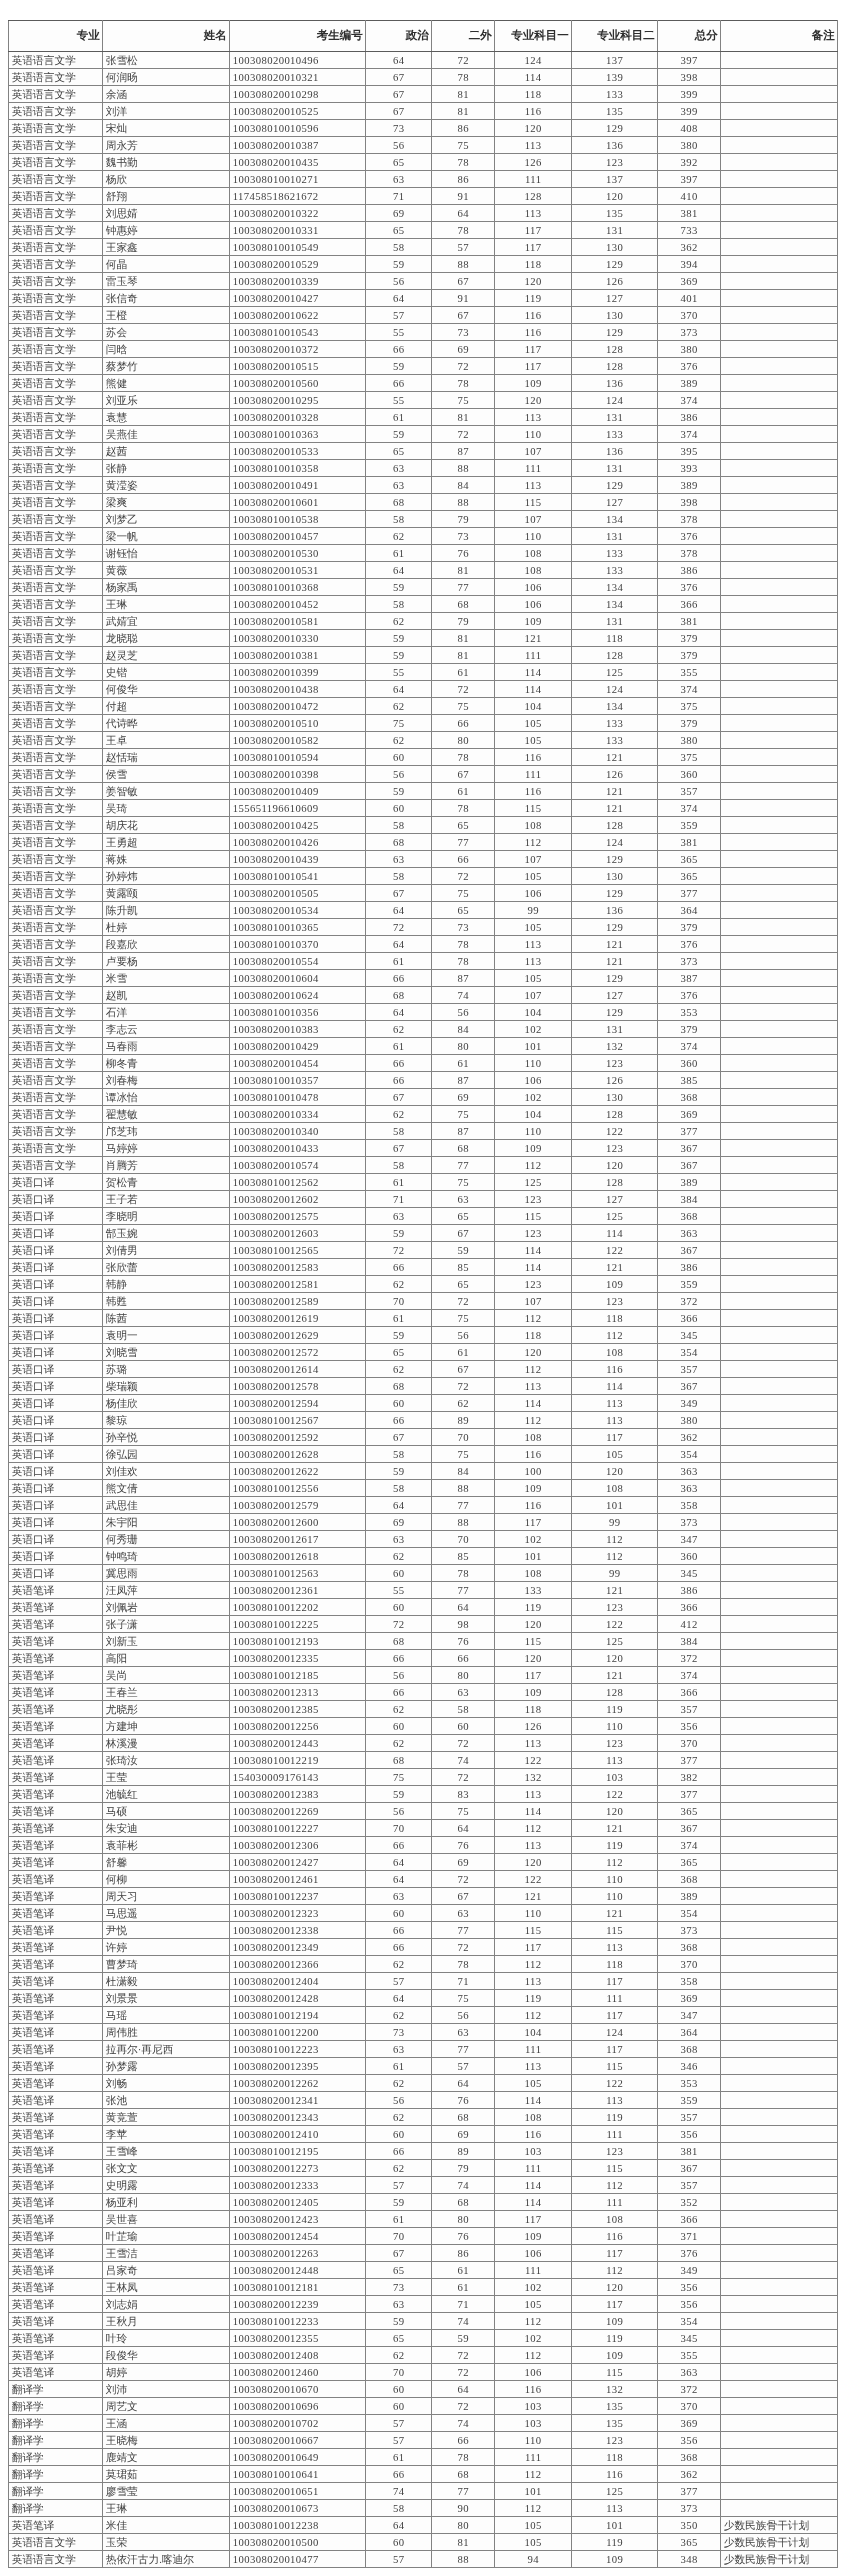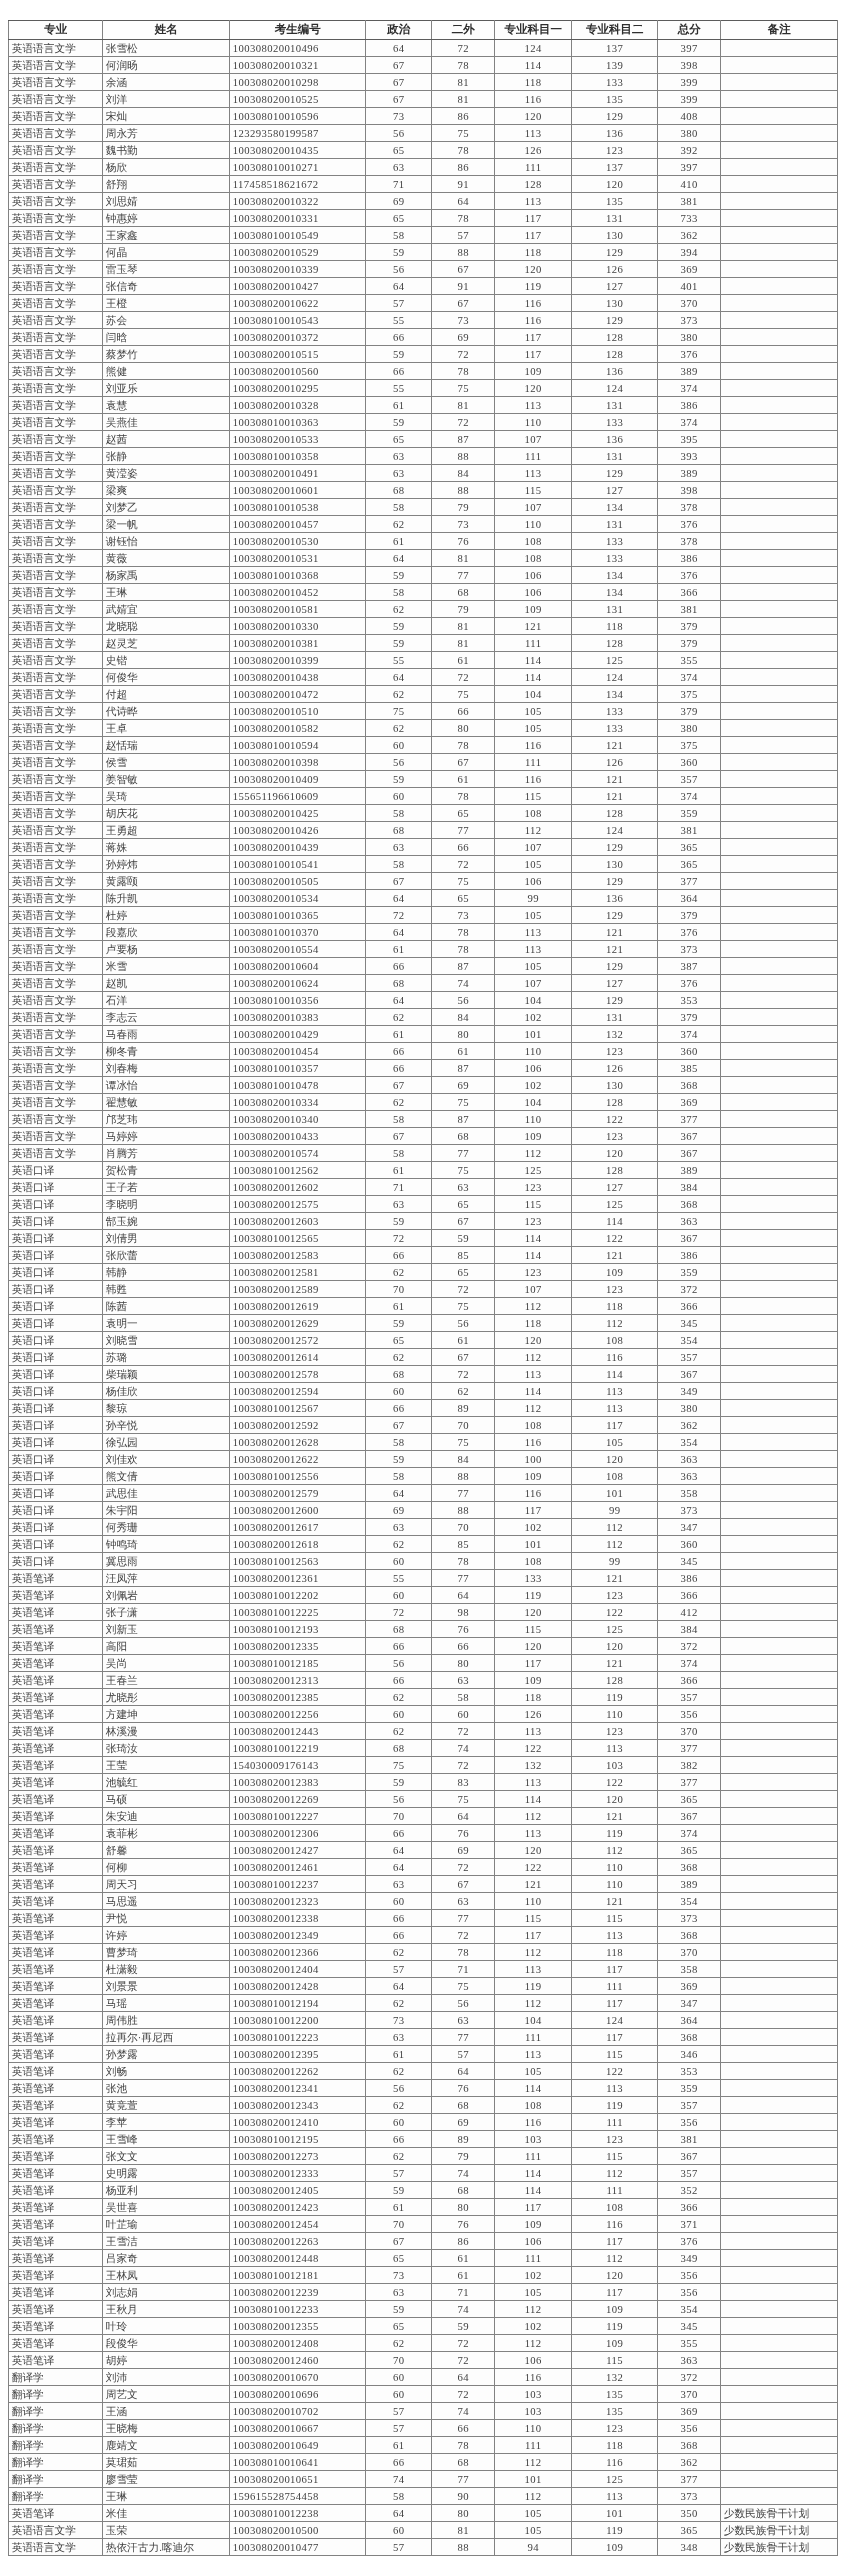--- a/index.html
+++ b/index.html
@@ -18,24 +18,24 @@
     height:17px;
     padding:0 2.5px;
     font-size:10.7px;
     color:#3f3f3f;
     overflow:hidden;
     white-space:nowrap;
     background:#fdfdfd;
     line-height:1;
   }
   thead th{
-    height:19px;
+    height:31px;
     font-weight:bold;
     font-size:11.5px;
-    text-align:center;
+    text-align:right;
     color:#2e2e2e;
     border-bottom:1.6px solid #5a5a5a;
     border-top:1.6px solid #5a5a5a;
   }
   td.al{text-align:left;}
   td.ac{text-align:center;}
   td.num{font-family:"Liberation Serif","DejaVu Serif",serif;letter-spacing:0.4px;}
 </style>
 </head>
 <body>
@@ -117,21 +117,21 @@
         <td class="ac num" data-name="table-cell">73</td>
         <td class="ac num" data-name="table-cell">86</td>
         <td class="ac num" data-name="table-cell">120</td>
         <td class="ac num" data-name="table-cell">129</td>
         <td class="ac num" data-name="table-cell">408</td>
         <td class="al" data-name="table-cell"></td>
       </tr>
       <tr data-name="table-row">
         <td class="al" data-name="table-cell">英语语言文学</td>
         <td class="al" data-name="table-cell">周永芳</td>
-        <td class="al num" data-name="table-cell">123293580199587</td>
+        <td class="al num" data-name="table-cell">100308020010387</td>
         <td class="ac num" data-name="table-cell">56</td>
         <td class="ac num" data-name="table-cell">75</td>
         <td class="ac num" data-name="table-cell">113</td>
         <td class="ac num" data-name="table-cell">136</td>
         <td class="ac num" data-name="table-cell">380</td>
         <td class="al" data-name="table-cell"></td>
       </tr>
       <tr data-name="table-row">
         <td class="al" data-name="table-cell">英语语言文学</td>
         <td class="al" data-name="table-cell">魏书勤</td>
@@ -1646,21 +1646,21 @@
         <td class="ac num" data-name="table-cell">74</td>
         <td class="ac num" data-name="table-cell">77</td>
         <td class="ac num" data-name="table-cell">101</td>
         <td class="ac num" data-name="table-cell">125</td>
         <td class="ac num" data-name="table-cell">377</td>
         <td class="al" data-name="table-cell"></td>
       </tr>
       <tr data-name="table-row">
         <td class="al" data-name="table-cell">翻译学</td>
         <td class="al" data-name="table-cell">王琳</td>
-        <td class="al num" data-name="table-cell">159615528754458</td>
+        <td class="al num" data-name="table-cell">100308020010673</td>
         <td class="ac num" data-name="table-cell">58</td>
         <td class="ac num" data-name="table-cell">90</td>
         <td class="ac num" data-name="table-cell">112</td>
         <td class="ac num" data-name="table-cell">113</td>
         <td class="ac num" data-name="table-cell">373</td>
         <td class="al" data-name="table-cell"></td>
       </tr>
       <tr data-name="table-row">
         <td class="al" data-name="table-cell">英语笔译</td>
         <td class="al" data-name="table-cell">米佳</td>

